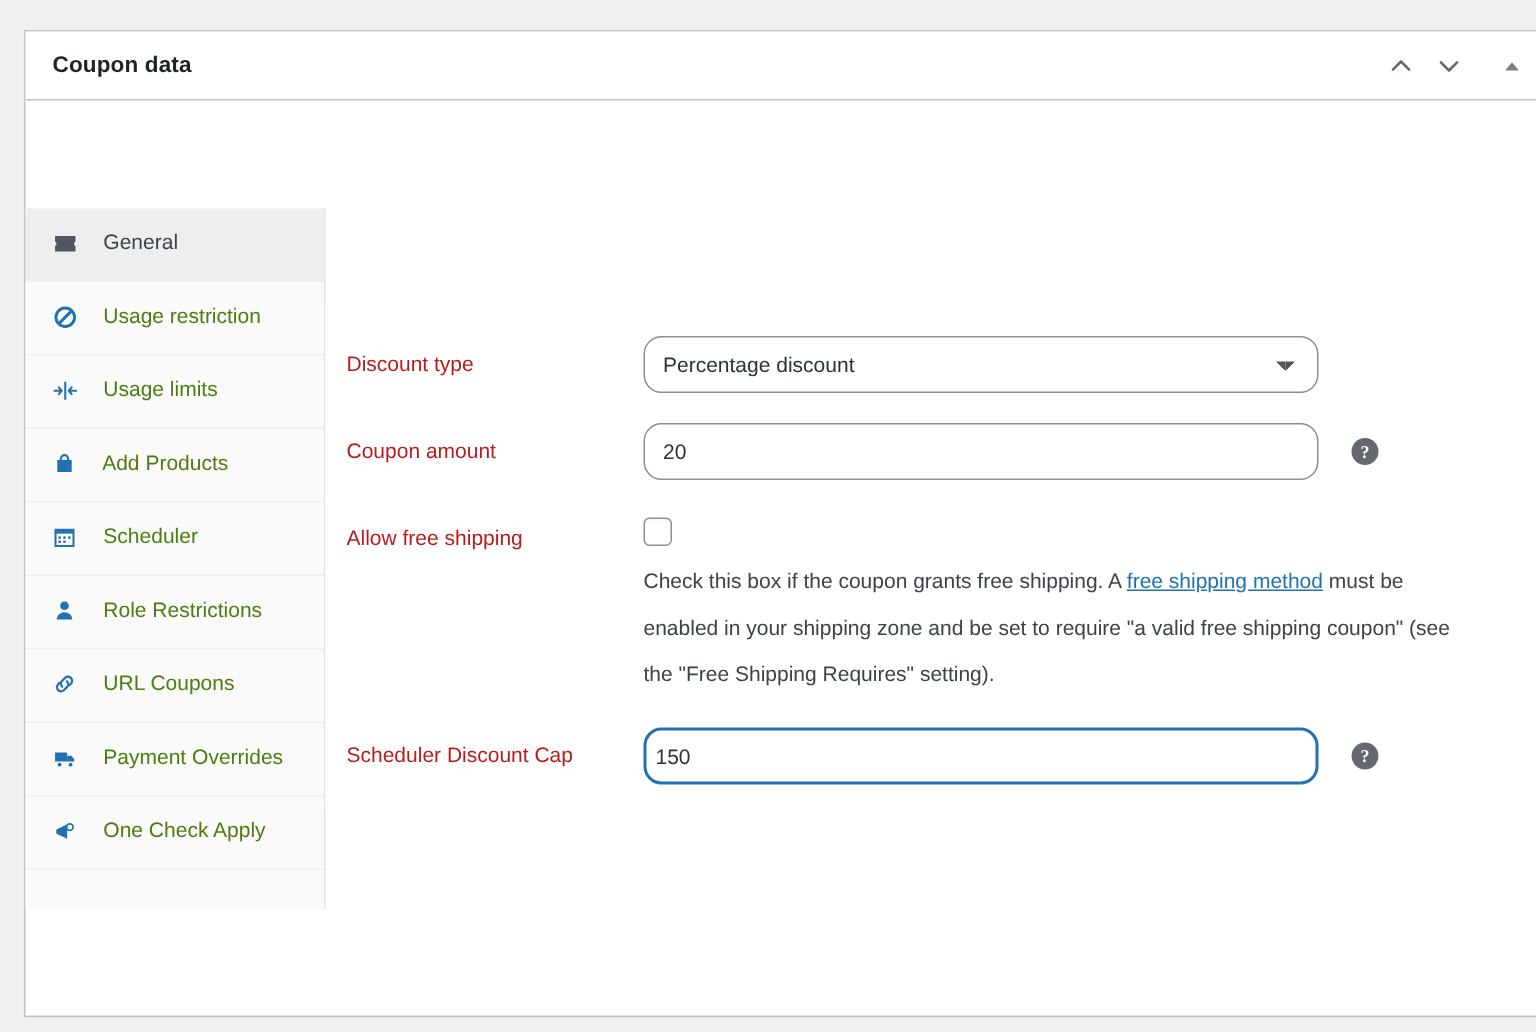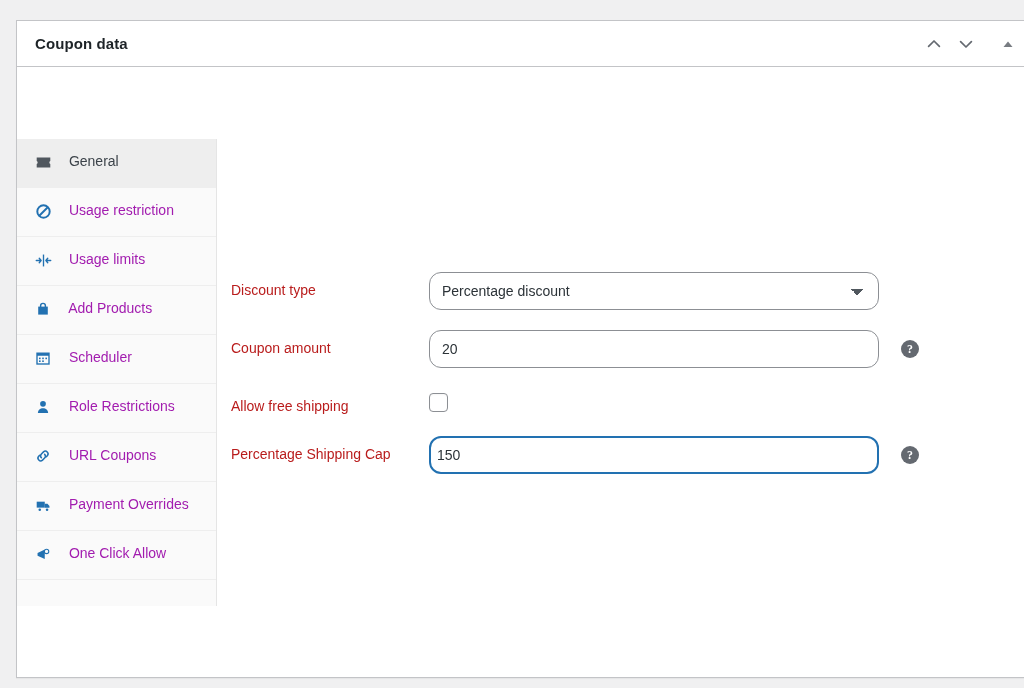--- a/index.html
+++ b/index.html
@@ -79,21 +79,21 @@
     padding: 0;
     margin: 0;
     list-style: none;
   }
   .side-item {
     display: block;
     padding: 11px 12px 11px 18px;
     border-bottom: 1px solid #eeeeee;
     font-size: 14px;
     line-height: 22px;
-    color: #a21caf;
+    color: #4d7c0f;
     cursor: pointer;
     position: relative;
     background: #fafafa;
   }
   .side-item.active {
     background: #eeeeee;
     color: #3c434a;
     font-weight: normal;
   }
   .side-icon {
@@ -332,21 +332,21 @@
         <span class="side-label">Payment Overrides</span>
       </li>
 
       <li class="side-item">
         <span class="side-icon">
           <svg width="17" height="17" viewBox="0 0 20 20">
               <path d="M3 8.2 11.5 4.2v11.2L3 11.6z" fill="#2271b1"></path>
               <circle cx="13.6" cy="6.4" r="2.6" fill="none" stroke="#2271b1" stroke-width="1.3"></circle>
             </svg>
         </span>
-        <span class="side-label">One Click Allow</span>
+        <span class="side-label">One Check Apply</span>
       </li>
 
       <li class="side-filler"></li>
     </ul>
 
     <div class="content">
 
       <div class="field-row">
         <div class="field-label">Discount type</div>
         <div class="field-control">
@@ -363,25 +363,28 @@
           <div class="help-tip">?</div>
         </div>
       </div>
 
       <div class="field-row">
         <div class="field-label">Allow free shipping</div>
         <div class="field-control">
           <div class="cb-row">
             <div class="wc-checkbox"></div>
           </div>
+          <div class="field-desc">
+            <span>Check this box if the coupon grants free shipping. A </span><a href="#">free shipping method</a><span> must be enabled in your shipping zone and be set to require "a valid free shipping coupon" (see the "Free Shipping Requires" setting).</span>
+          </div>
         </div>
       </div>
 
       <div class="field-row">
-        <div class="field-label">Percentage Shipping Cap</div>
+        <div class="field-label">Scheduler Discount Cap</div>
         <div class="field-control">
           <input class="wc-input focused" type="text" value="150" style="">
           <div class="help-tip">?</div>
         </div>
       </div>
 
     </div>
   </div>
 </div>
 

